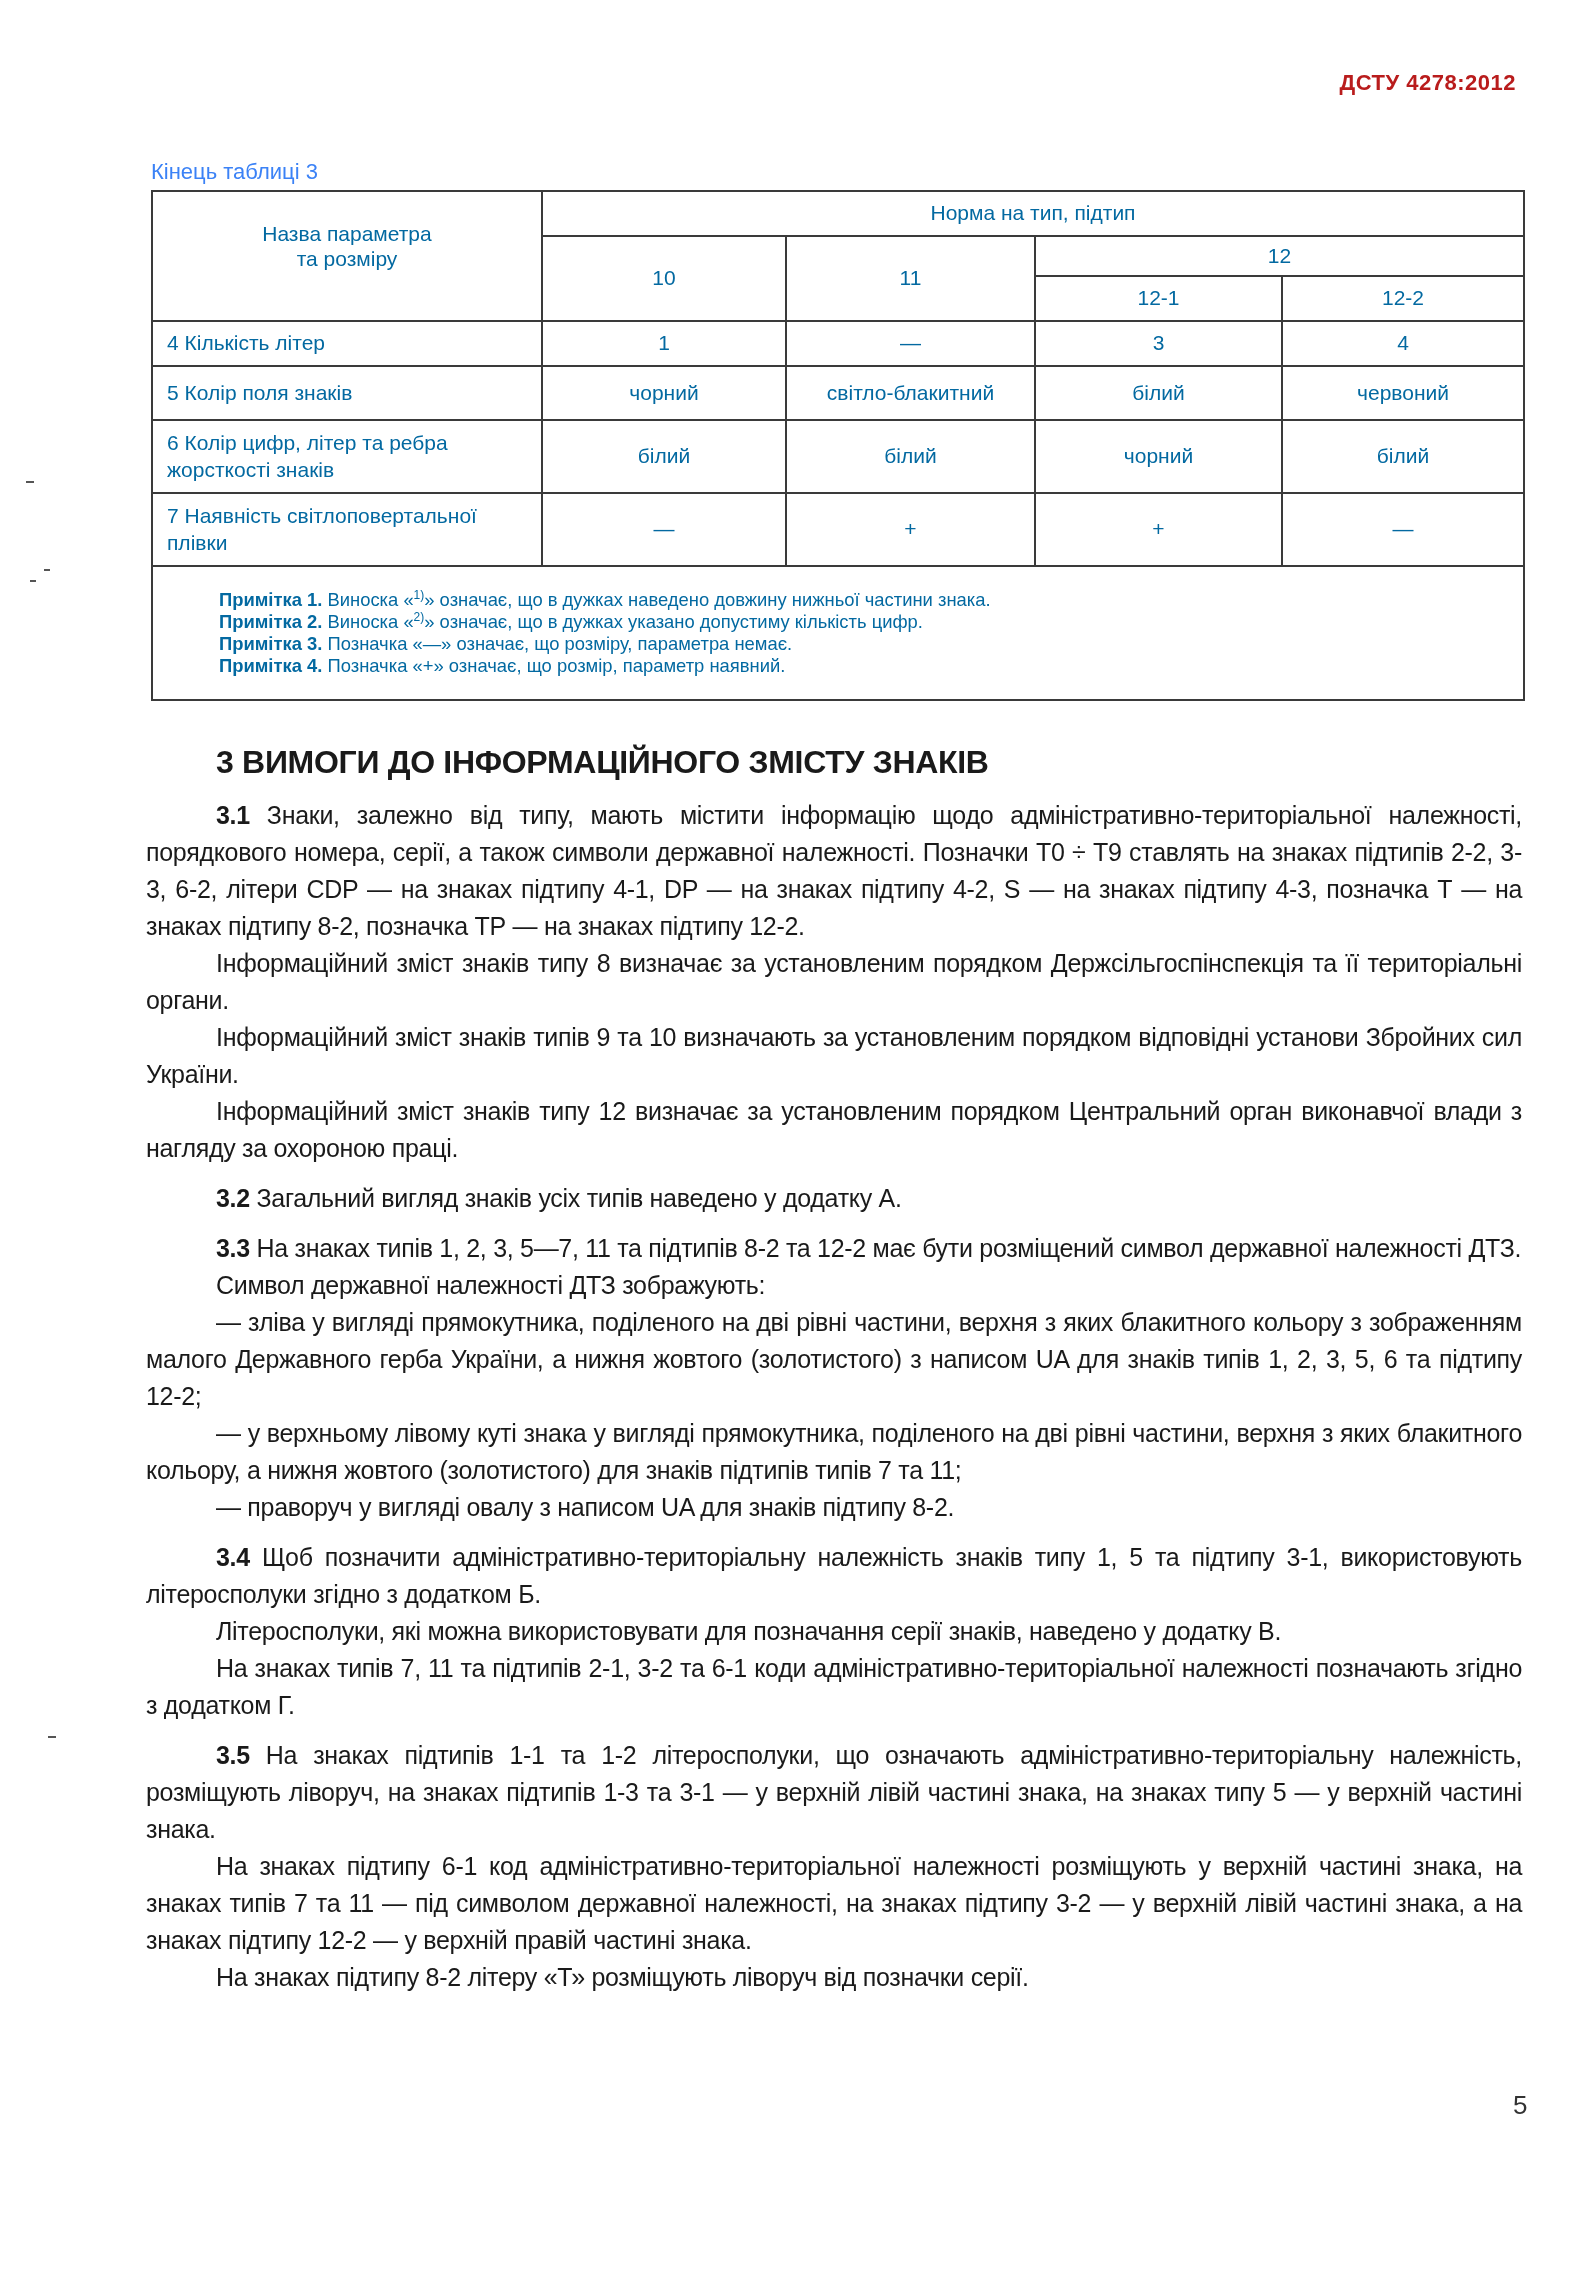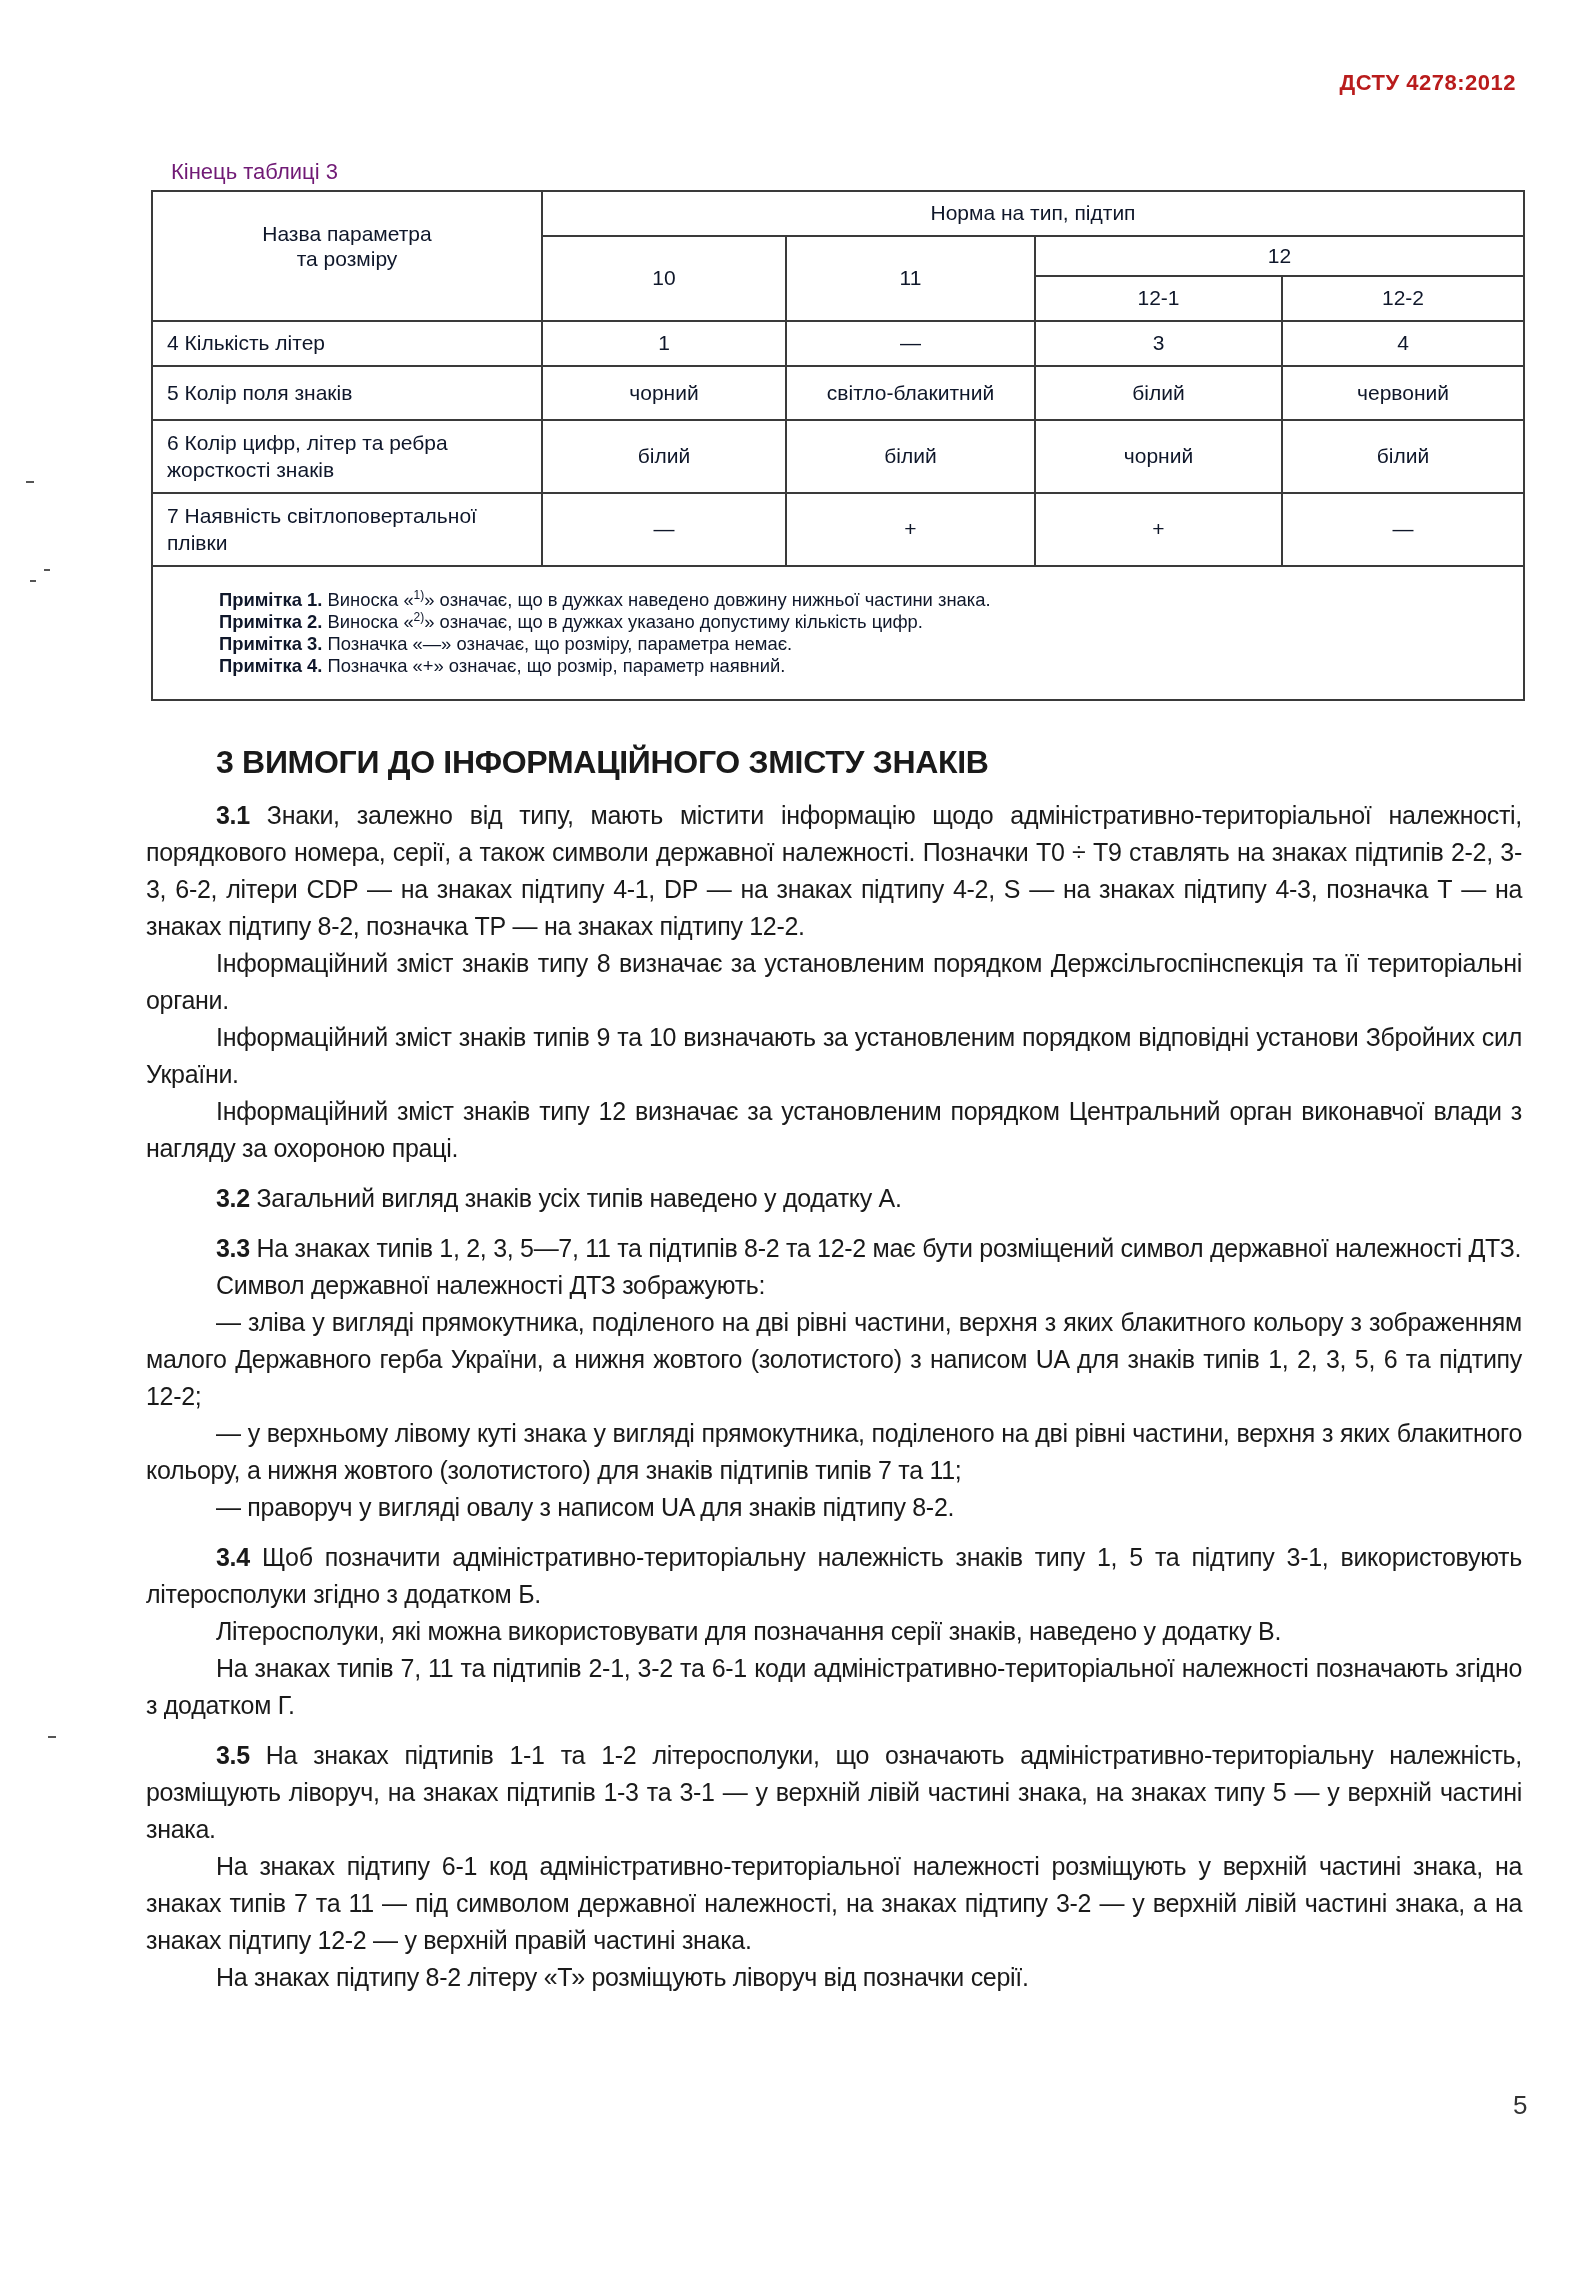--- a/index.html
+++ b/index.html
@@ -6,25 +6,25 @@
   body {
     width: 1592px; height: 2289px; background: #ffffff; position: relative;
     overflow: hidden; color: #1a1a1a;
     font-family: "Liberation Sans", "DejaVu Sans", sans-serif;
   }
   .doc-code {
     position: absolute; top: 70px; right: 76px;
     font-size: 22px; font-weight: bold; letter-spacing: 0.5px; color: #b91c1c;
   }
   .table-caption {
-    position: absolute; top: 159px; left: 151px; font-size: 22px; color: #701a75; margin-left: 20px;
+    position: absolute; top: 159px; left: 151px; font-size: 22px; color: #3b82f6;
   }
   table.spec {
     position: absolute; top: 190px; left: 151px; width: 1371px;
-    border-collapse: collapse; table-layout: fixed; font-size: 21px; color: #0f172a; padding-left: 40px;
+    border-collapse: collapse; table-layout: fixed; font-size: 21px; color: #0369a1; padding-left: 40px;
   }
   table.spec td, table.spec th {
     border: 2px solid #3a3a3a; font-weight: normal; padding: 0;
     text-align: center; vertical-align: middle; line-height: 1.25;
   }
   table.spec td.param { text-align: left; padding-left: 14px; }
   table.spec th.param-head { line-height: 1.2; padding-bottom: 20px; }
   .h-norm { height: 45px; }
   .h-12 { height: 40px; }
   .h-sub { height: 45px; }

